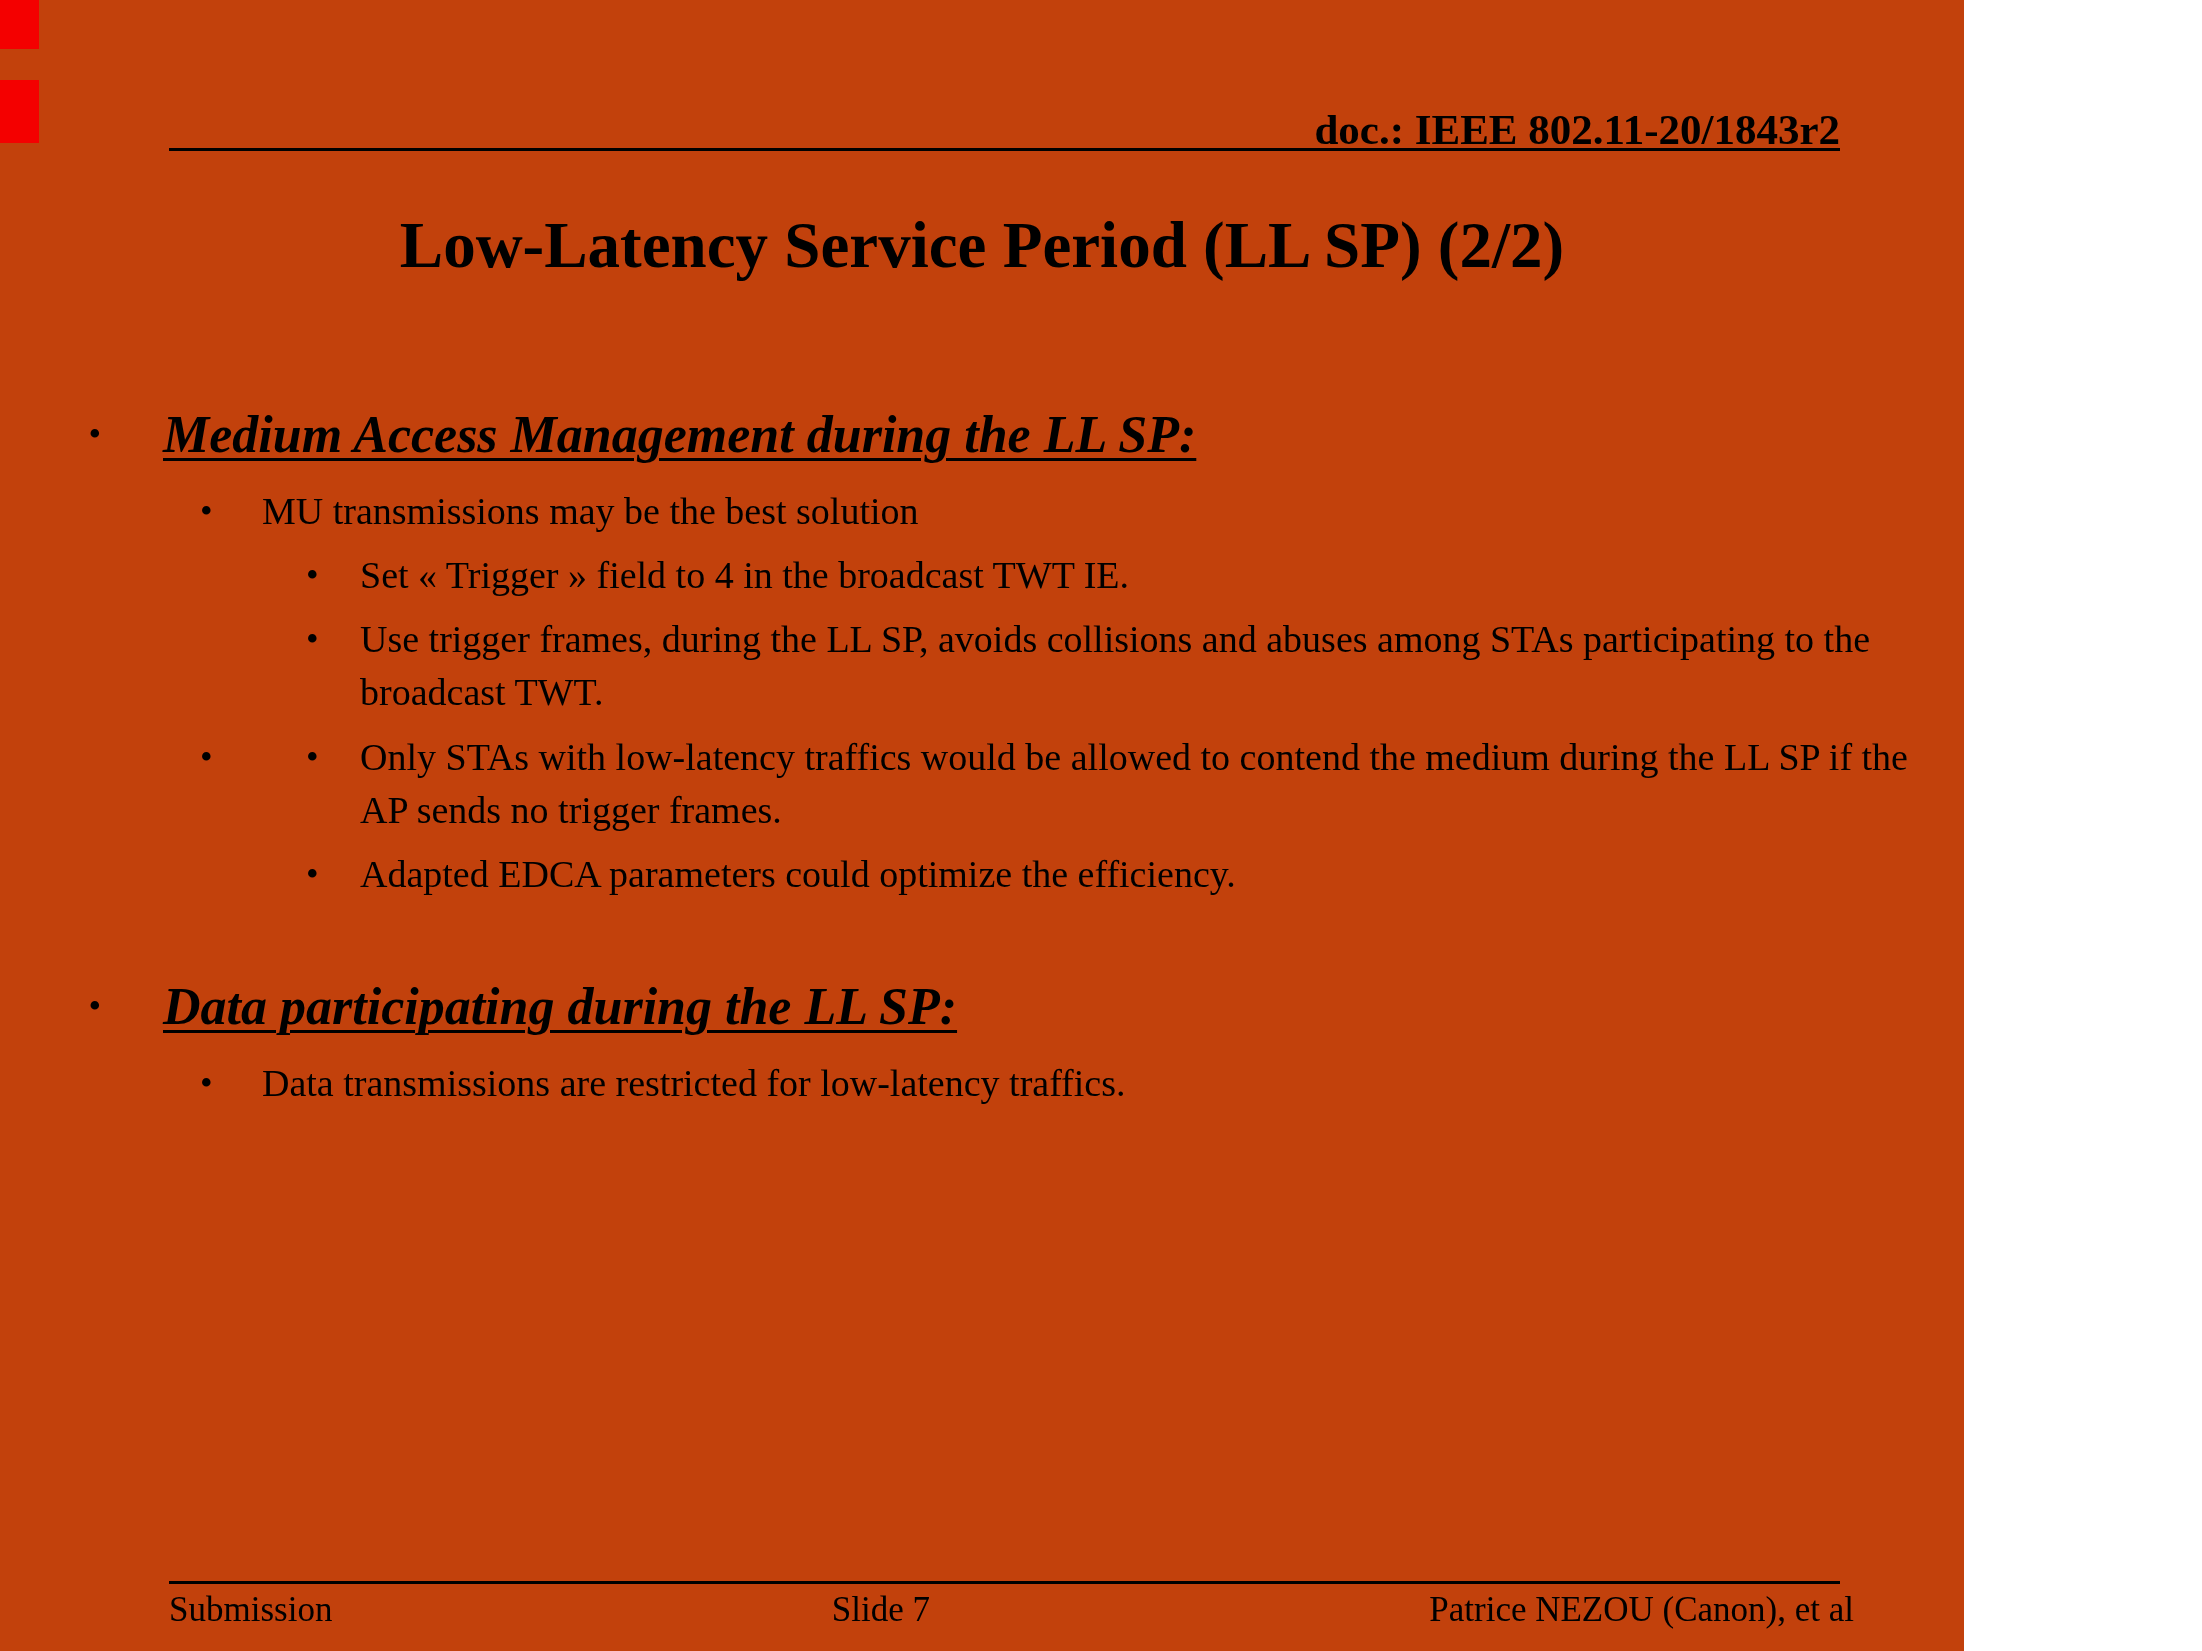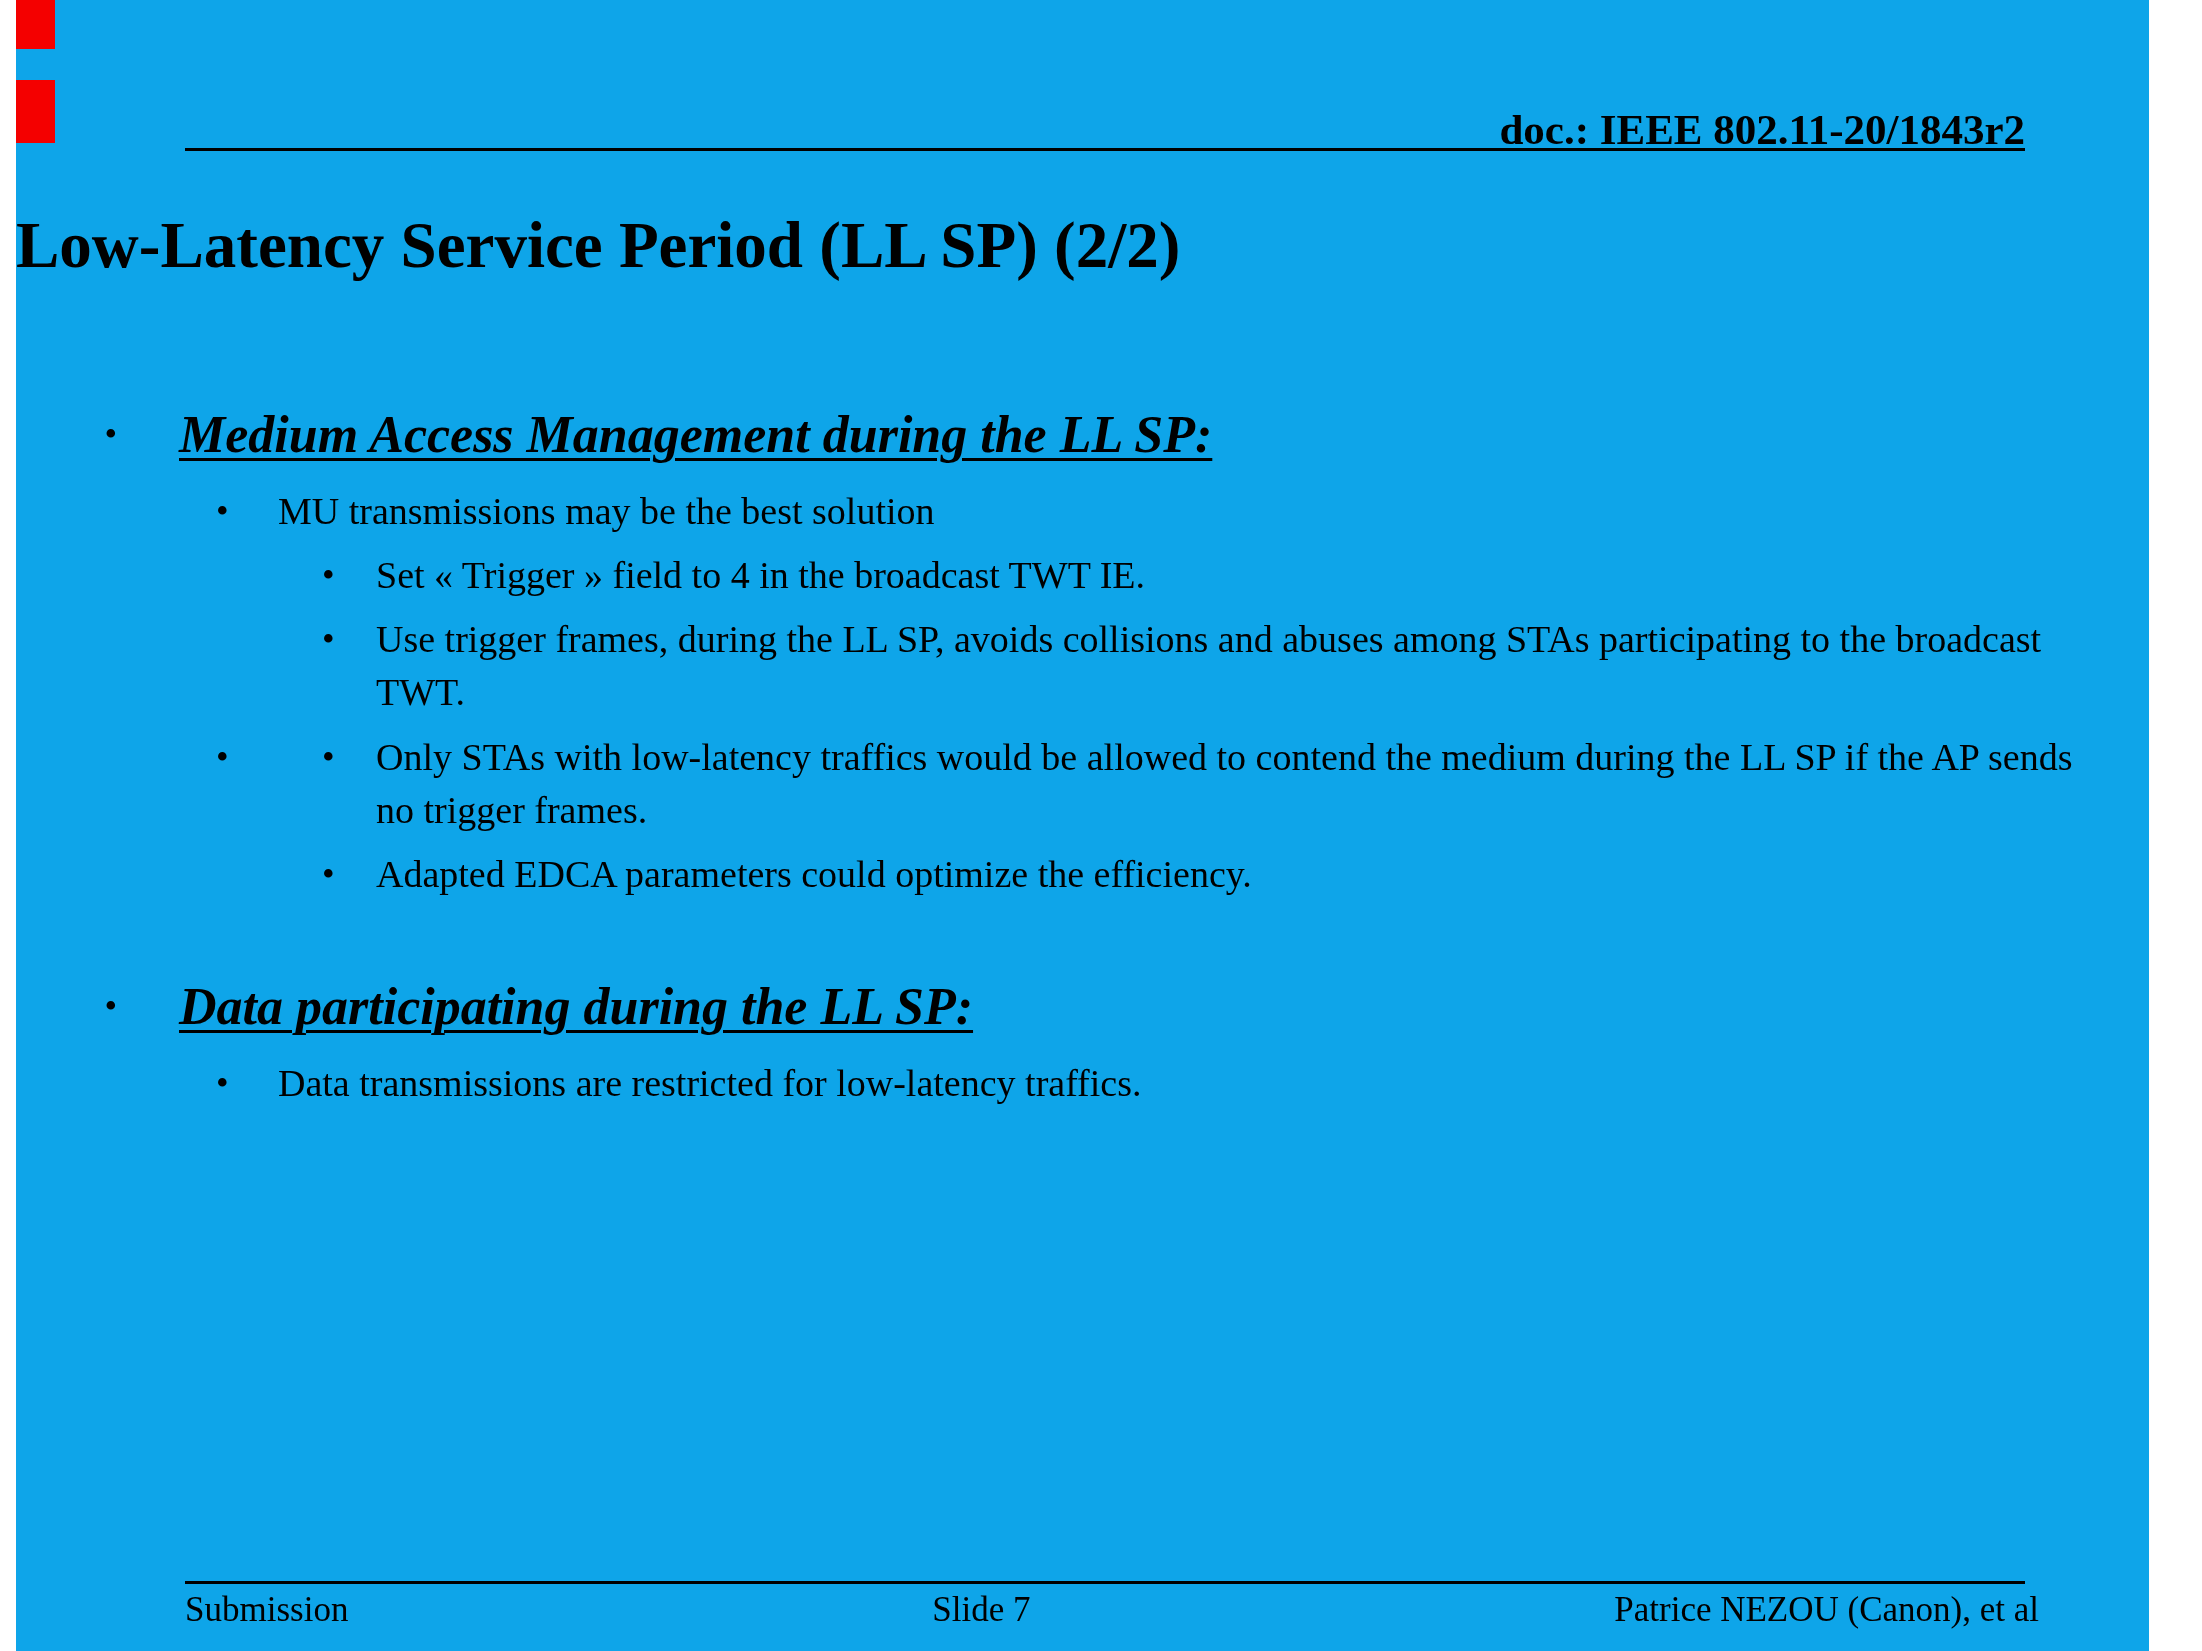--- a/index.html
+++ b/index.html
@@ -2,27 +2,26 @@
 <html style="font-size:13.8px"><head>
 <meta charset="utf-8">
 <style>
   html, body {
     margin: 0;
     padding: 0;
     background: #ffffff;
   }
   .slide {
     position: relative;
-    width: 2133px;
+    width: 1964px;
     height: 1652px;
-    background: #0ea5e9;
+    background: #c2410c;
     font-family: "Liberation Serif", "DejaVu Serif", serif;
     color: #000000;
     overflow: hidden;
-    margin-left: 16px;
   }
 
   
   .red-mark {
     position: absolute;
     left: 0;
     width: 39px;
     background: #f40000;
   }
   .red-mark-1 { top: 0; height: 49px; }
@@ -46,21 +45,21 @@
     background: #000000;
   }
 
   
   .title {
     position: absolute;
     top: 206px;
     left: 0;
     width: 100%;
     margin: 0;
-    text-align: left;
+    text-align: center;
     font-size: 65px;
     font-weight: bold;
     line-height: 1.2;
   }
 
   
   .content {
     position: absolute;
     top: 408px;
     left: 86px;

